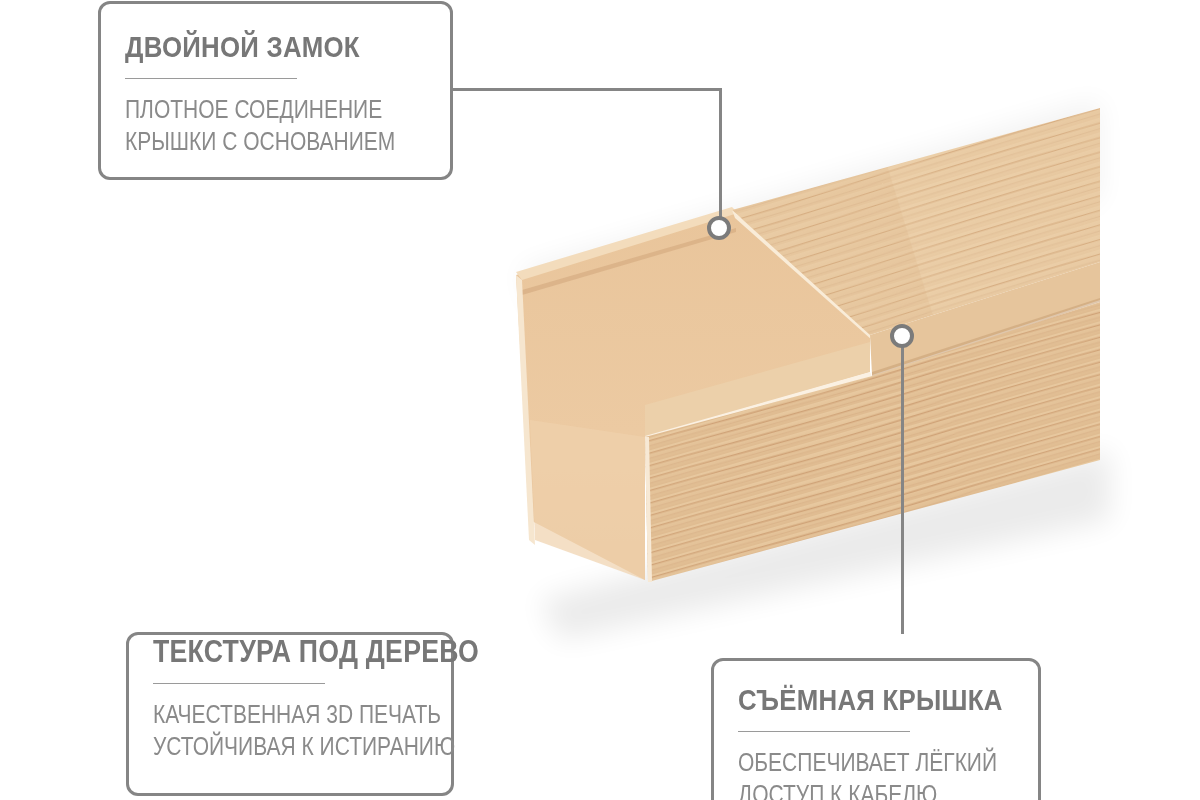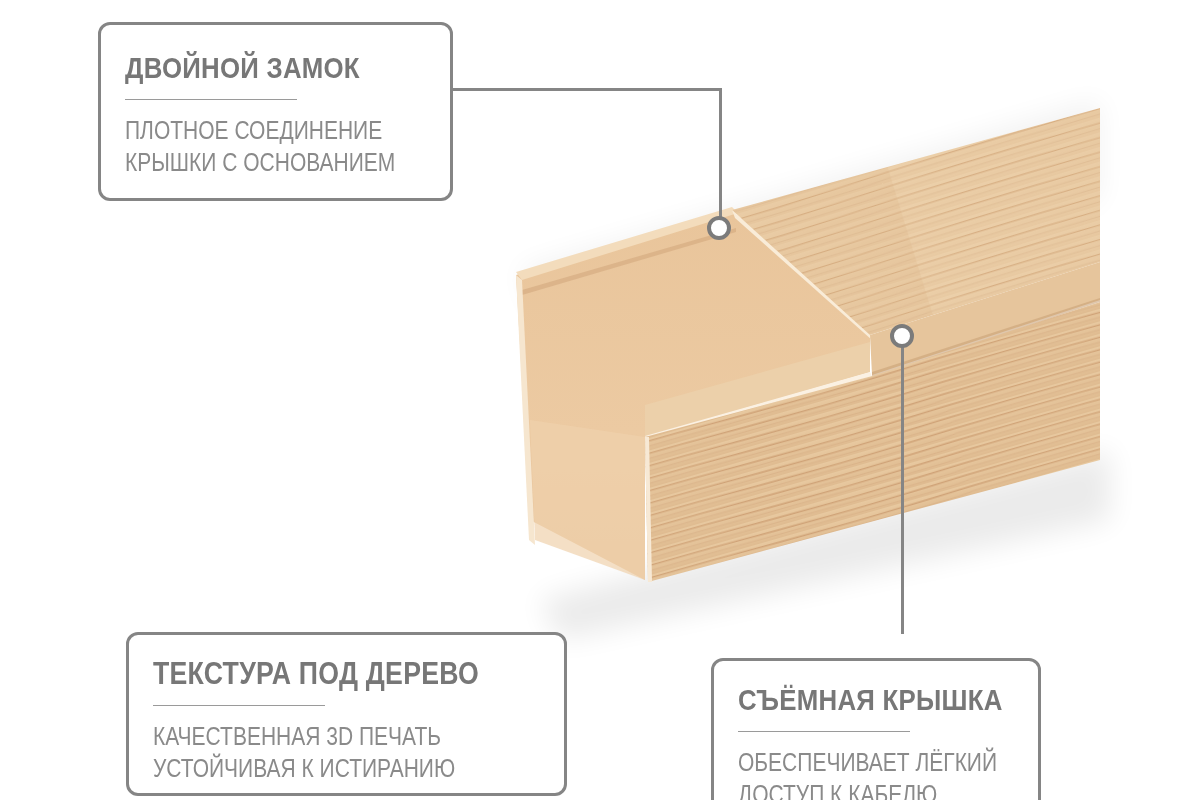--- a/index.html
+++ b/index.html
@@ -17,22 +17,22 @@
     .callout .title {
       font-weight: bold; color: #777777; font-size: 30px;
       letter-spacing: 0.3px; line-height: 34px; white-space: nowrap;
       transform: scaleX(0.86); transform-origin: left center;
     }
     .callout .rule { height: 1px; background: #9a9a9a; width: 172px; margin: 14px 0 14px 0; }
     .callout .desc {
       color: #8a8a8a; font-size: 25px; line-height: 32px; white-space: nowrap;
       transform: scaleX(0.84); transform-origin: left center;
     }
-    #c1 { left: 98px; top: 1px; width: 355px; height: 179px; padding-top: 26px; margin-top: 21px; }
-    #c2 { left: 126px; top: 632px; width: 441px; height: 164px; padding-top: 22px; }
+    #c1 { left: 98px; top: 1px; width: 355px; height: 179px; padding-top: 26px; }
+    #c2 { left: 126px; top: 632px; width: 328px; height: 164px; }
     #c2 .title { font-size: 31px; }
     #c3 { left: 711px; top: 632px; width: 330px; height: 164px; padding-top: 22px; margin-top: 26px; }
     .dot {
       position: absolute; width: 16px; height: 16px; border-radius: 50%;
       background: #ffffff; border: 4px solid #7b7b7b; box-sizing: content-box;
     }
     .line { position: absolute; background: #858585; }
   </style>
 </head>
 <body>

